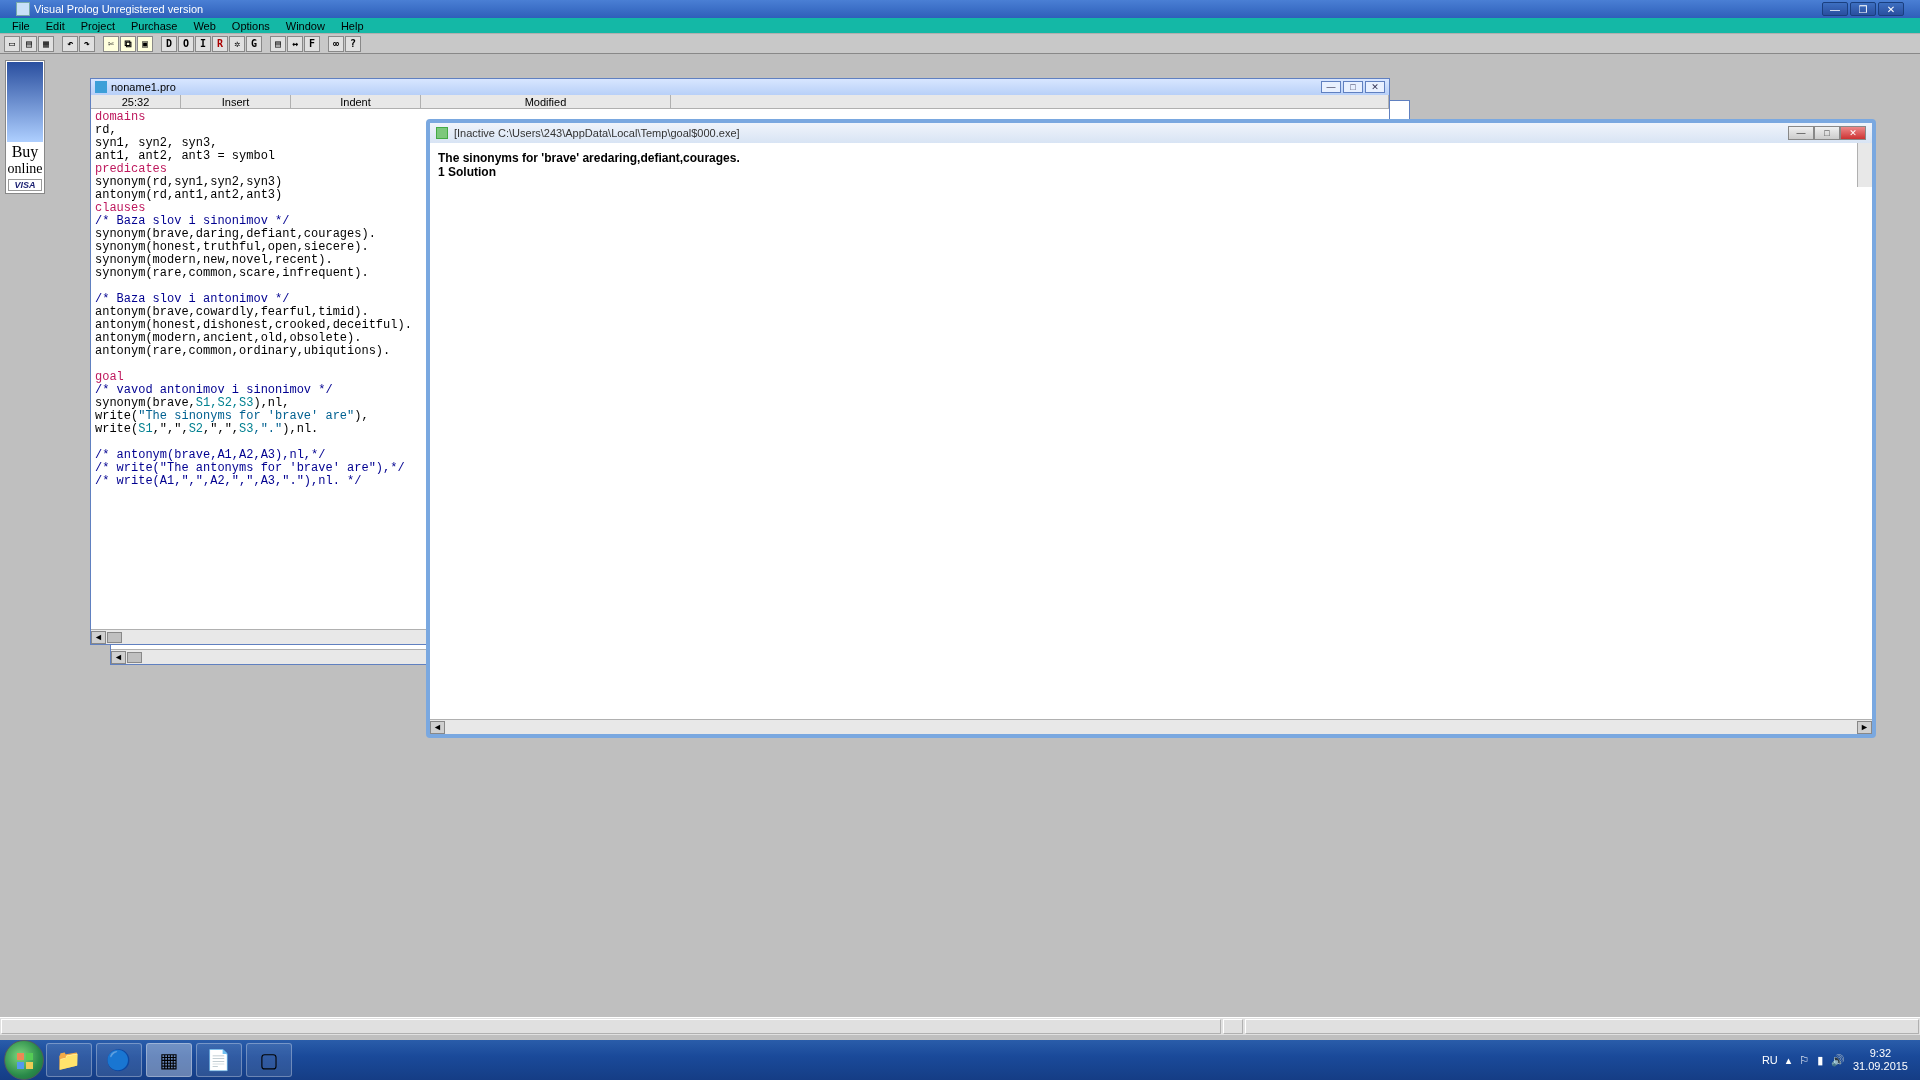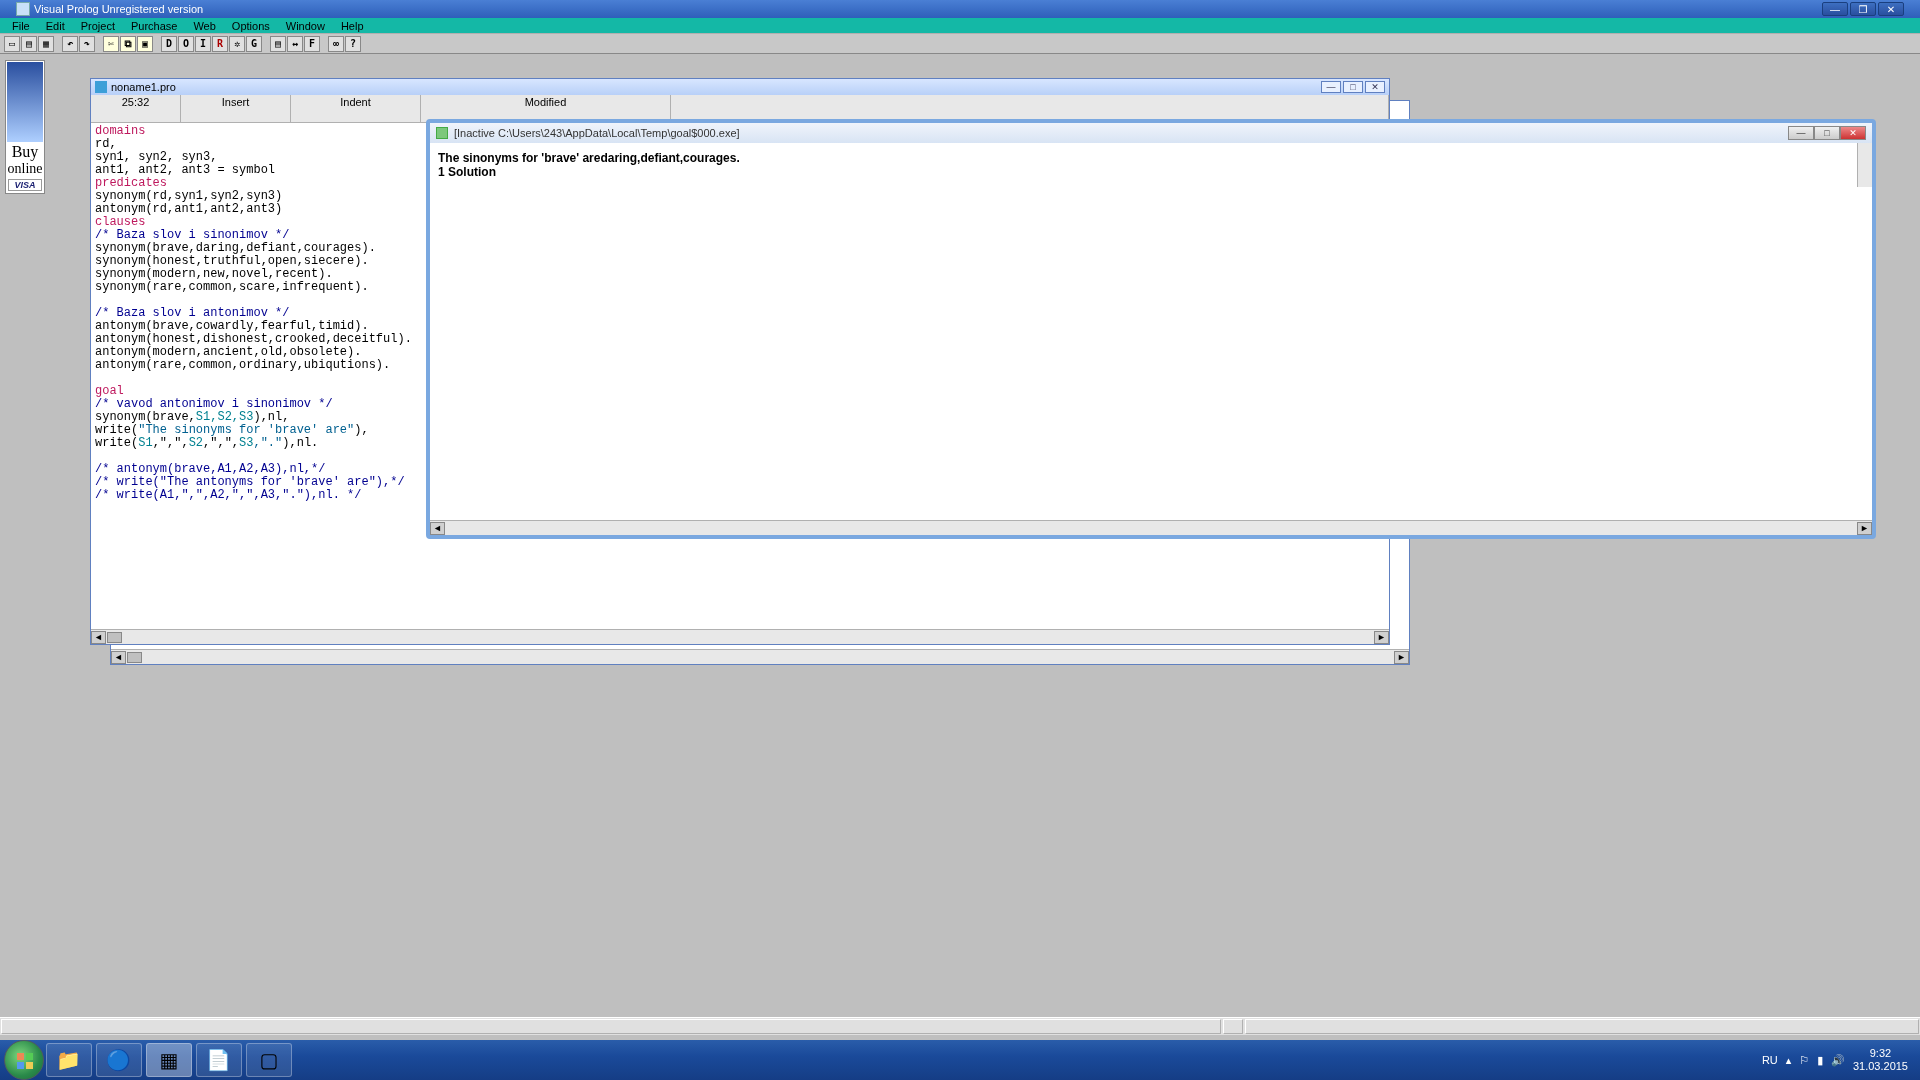--- a/index.html
+++ b/index.html
@@ -101,21 +101,21 @@
 .sub-ctrls { margin-left:auto; display:flex; gap:2px; }
 .sub-ctrls span {
   width:20px; height:12px;
   border:1px solid #6080c0;
   background:#e8f0ff;
   font-size:9px;
   display:inline-flex;align-items:center;justify-content:center;
   color:#335;
 }
 .sub-status {
-  height: 28px;
+  height: 14px;
   background: #e8e8e8;
   border-bottom: 1px solid #b0b0b0;
   display: flex;
   font-size: 11px;
 }
 .sub-status div { border-right:1px solid #b0b0b0; padding:1px 6px; text-align:center; }
 .code-area {
   padding: 2px 4px;
   font-family: 'Courier New', monospace;
   font-size: 12px;
@@ -333,21 +333,21 @@
   <div style="position:absolute;bottom:0;left:0;right:0">
     <div class="h-scroll">
       <span class="arrow">◄</span>
       <span class="thumb"></span>
       <span class="track"></span>
       <span class="arrow">►</span>
     </div>
   </div>
 </div>
 
-<div class="output-win" style="left:426px;top:119px;width:1450px;height:420px">
+<div class="output-win" style="left:426px;top:119px;width:1450px;height:619px">
   <div class="output-title">
     <div class="gic"></div>
     <span>[Inactive C:\Users\243\AppData\Local\Temp\goal$000.exe]</span>
     <div class="out-ctrls">
       <span>—</span>
       <span>□</span>
       <span class="close">✕</span>
     </div>
   </div>
   <div class="output-body">
@@ -376,16 +376,16 @@
   <div class="tb-item">📄</div>
   <div class="tb-item">▢</div>
   <div class="tray">
     <span>RU</span>
     <span>▴</span>
     <span>⚐</span>
     <span>▮</span>
     <span>🔊</span>
     <div class="dt">
       <div>9:32</div>
-      <div>31.03.2015</div>
+      <div>31.09.2015</div>
     </div>
   </div>
 </div>
 
 </body></html>

